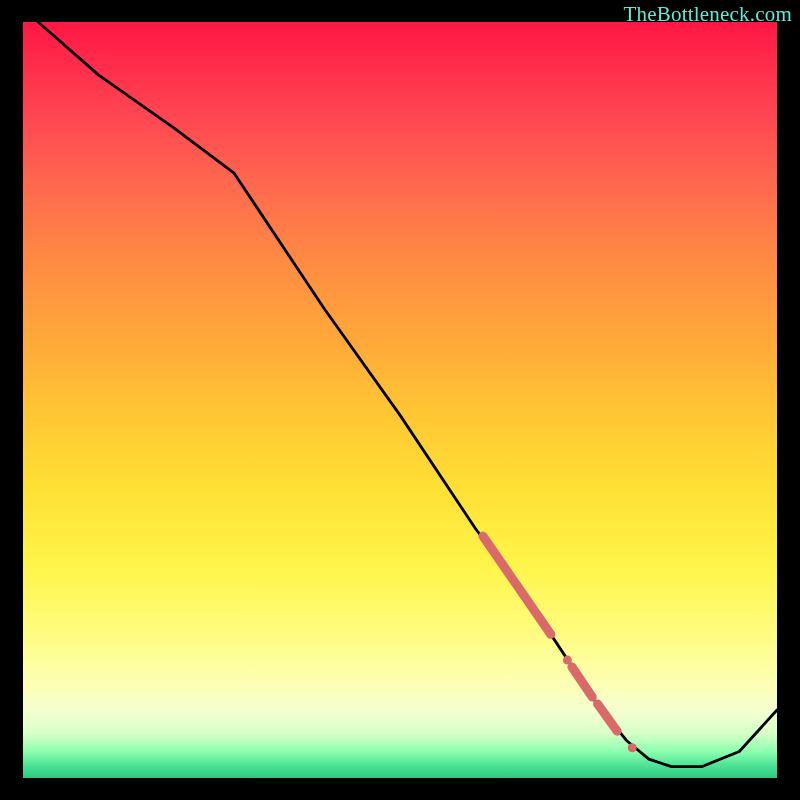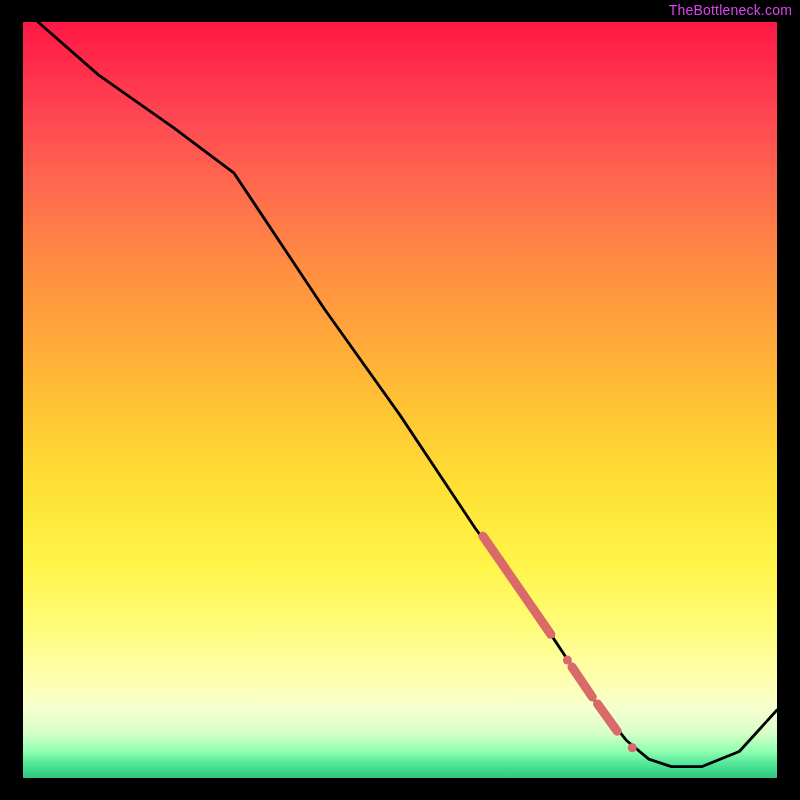--- a/index.html
+++ b/index.html
@@ -48,23 +48,23 @@
     left: 23px;
     top: 22px;
     width: 754px;
     height: 756px;
     overflow: visible;
   }
   .watermark {
     position: absolute;
     top: 2px;
     right: 8px;
-    font-family: Liberation Sans, sans-serif;
-    font-size: 14px;
-    color: #d946ef;
+    font-family: Liberation Serif, serif;
+    font-size: 21px;
+    color: #5eead4;
     font-weight: 500;
     letter-spacing: 0.2px;
   }
 </style>
 </head>
 <body>
 
 <div class="chart-container">
   <div class="plot-area"></div>
 

